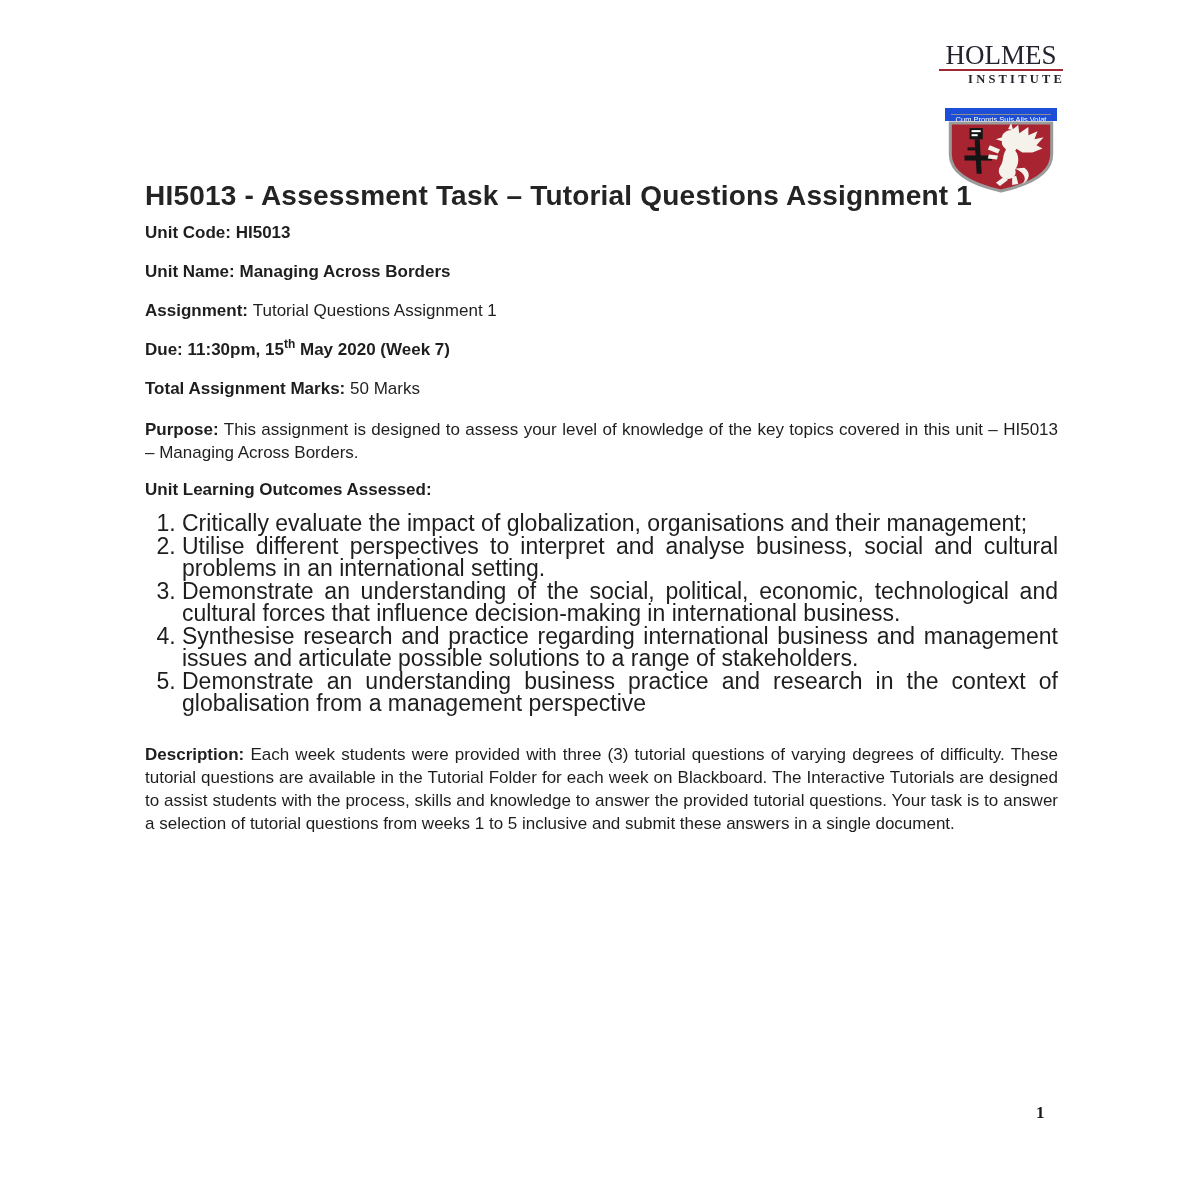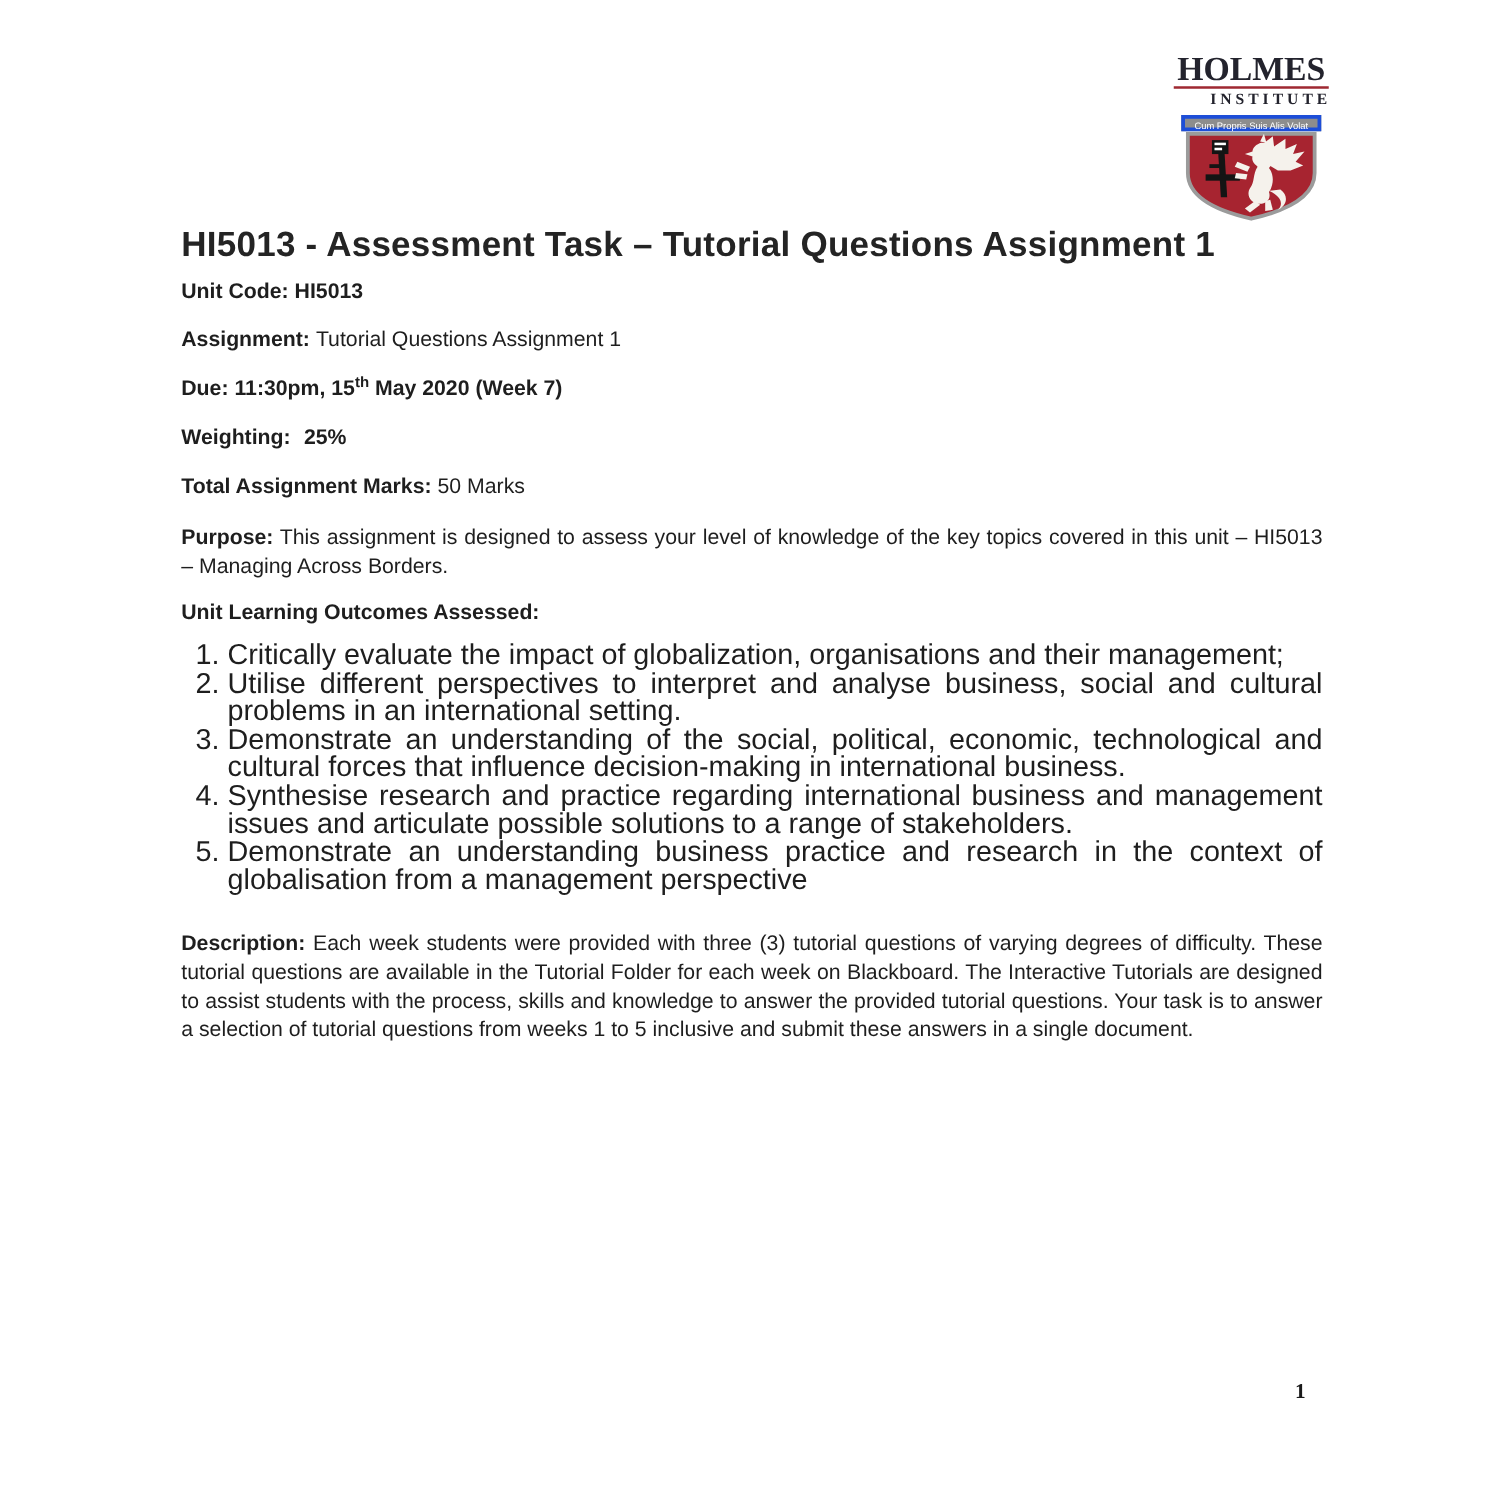--- a/index.html
+++ b/index.html
@@ -9,35 +9,35 @@
     font-family: "Liberation Sans", sans-serif;
     color: #1e1e1e;
     overflow: hidden;
   }
   .page { position: relative; width: 1200px; height: 1200px; background: #fff; }
 
   
   .logo { position: absolute; left: 937px; top: 44px; width: 128px; }
   .wordmark {
     font-family: "Liberation Serif", serif;
-    font-weight: 700; font-size: 27px; line-height: 23px;
+    font-weight: 400; font-size: 27px; line-height: 23px;
     letter-spacing: 0px; color: var(--ink, #23232d);
     text-align: center; white-space: nowrap;
   }
   .logo-rule { height: 2px; background: var(--rule-red, #9f2932); margin: 2px 2px 2px 2px; }
   .institute {
     font-family: "Liberation Serif", serif;
     font-weight: 700; font-size: 12.5px; line-height: 13px;
     letter-spacing: 3.2px; color: var(--ink, #23232d);
     text-align: right; white-space: nowrap;
   }
   .motto-banner {
-    margin: 6px auto 0 auto; width: 112px; height: 13px;
+    margin: 22px auto 0 auto; width: 112px; height: 13px;
     background: var(--banner-gray, #8d8d8d);
-    border: 3px solid #1d4ed8; box-sizing: border-box;
+    border: 6px solid #1d4ed8; box-sizing: border-box;
     color: #ffffff; font-size: 7.5px; line-height: 11px;
     text-align: center; white-space: nowrap;
     font-family: "Liberation Sans", sans-serif;
   }
   .shield-svg { display: block; margin: 0 auto; }
 
   
   .content { position: absolute; left: 145px; top: 180px; width: 913px; }
   h1.doc-title {
     margin: 0 0 11px 0;
@@ -111,32 +111,32 @@
   </div>
 
   <div class="content">
 
     <h1 class="doc-title">HI5013 - Assessment Task – Tutorial Questions Assignment 1</h1>
 
     <div class="field">
       <span class="f-label">Unit Code:</span><span class="f-bold">HI5013</span>
     </div>
 
+    <div class="field">
+      <span class="f-label">Unit Name:</span><span class="f-bold">Managing Across Borders</span>
+    </div>
 
     <div class="field">
       <span class="f-label">Assignment:</span><span class="f-reg">Tutorial Questions Assignment 1</span>
     </div>
 
     <div class="field">
       <span class="f-label">Due:</span><span class="f-bold"><span>11:30pm, 15</span><sup>th</sup><span> May 2020 (Week 7)</span></span>
     </div>
 
-    <div class="field">
-      <span class="f-label">Weighting:</span><span class="f-bold gap-wide">25%</span>
-    </div>
 
     <div class="field">
       <span class="f-label">Total Assignment Marks:</span><span class="f-reg">50 Marks</span>
     </div>
 
     <p class="para">
       <span class="lead">Purpose:</span>
       <span>This assignment is designed to assess your level of knowledge of the key topics covered in this unit – HI5013 – Managing Across Borders.</span>
     </p>
 

